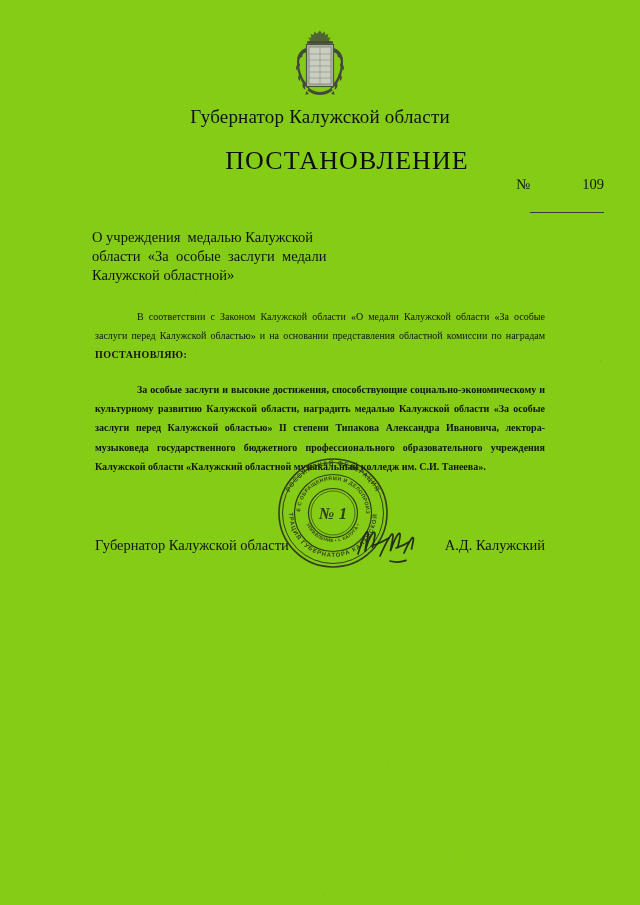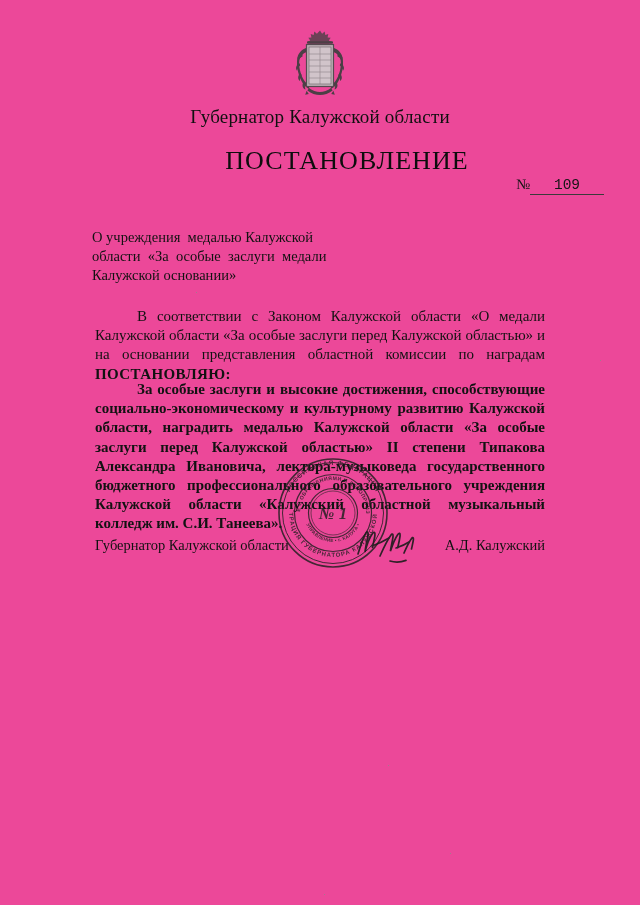--- a/index.html
+++ b/index.html
@@ -10,21 +10,21 @@
   }
   body {
     font-family: "Liberation Serif", "DejaVu Serif", serif;
     color: #151515;
   }
   .page {
     position: relative;
     width: 640px;
     height: 905px;
     margin: 0 auto;
-    background: #ec4899;
+    background: #84cc16;
     overflow: hidden;
   }
 
   
   .emblem-wrap {
     position: absolute;
     top: 28px;
     left: 0;
     width: 100%;
     display: flex;
@@ -86,44 +86,43 @@
     position: absolute;
     right: 36px;
     top: 0;
     font-size: 14.5px;
     white-space: nowrap;
   }
   .num-label { letter-spacing: .2px; }
   .num-value {
     display: inline-block;
     min-width: 74px;
-    text-align: center;
-    padding-bottom: 1px;
+    text-align: right;
+    padding-bottom: 19px;
     border-bottom: 1.3px solid #3a3a3a;
-    font-family: Liberation Mono, monospace;
   }
 
   
   .subject {
     position: absolute;
     top: 228px;
     left: 92px;
     width: 300px;
     font-size: 14.5px;
     line-height: 19px;
     color: #121212;
   }
   .subject div { white-space: pre; }
 
   
   .body-block {
     position: absolute;
     left: 95px;
     width: 450px;
-    font-size: 15px;
+    font-size: 10px;
     line-height: 19.2px;
     text-align: justify;
     color: #121212;
   }
   #para-preamble { top: 307px; }
   #para-order    { top: 380px; font-weight: bold; }
   .body-block p {
     margin: 0;
     text-indent: 42px;
     text-align: justify;
@@ -215,21 +214,21 @@
 
   <div class="meta-row">
     <div class="num-field">
       <span class="num-label">№</span><span class="num-value">109</span>
     </div>
   </div>
 
   <div class="subject">
     <div>О учреждения  медалью Калужской</div>
     <div>области  «За  особые  заслуги  медали</div>
-    <div>Калужской основании»</div>
+    <div>Калужской областной»</div>
   </div>
 
   <div class="body-block" id="para-preamble">
     <p><span>В соответствии с Законом Калужской области «О медали Калужской области «За особые заслуги перед Калужской областью» и на основании представления областной комиссии по наградам </span><span class="strong-decree">ПОСТАНОВЛЯЮ:</span></p>
   </div>
 
   <div class="body-block" id="para-order">
     <p>За особые заслуги и высокие достижения, способствующие социально-экономическому и культурному развитию Калужской области, наградить медалью Калужской области «За особые заслуги перед Калужской областью» II степени Типакова Александра Ивановича, лектора-музыковеда государственного бюджетного профессионального образовательного учреждения Калужской области «Калужский областной музыкальный колледж им. С.И. Танеева».</p>
   </div>
 

